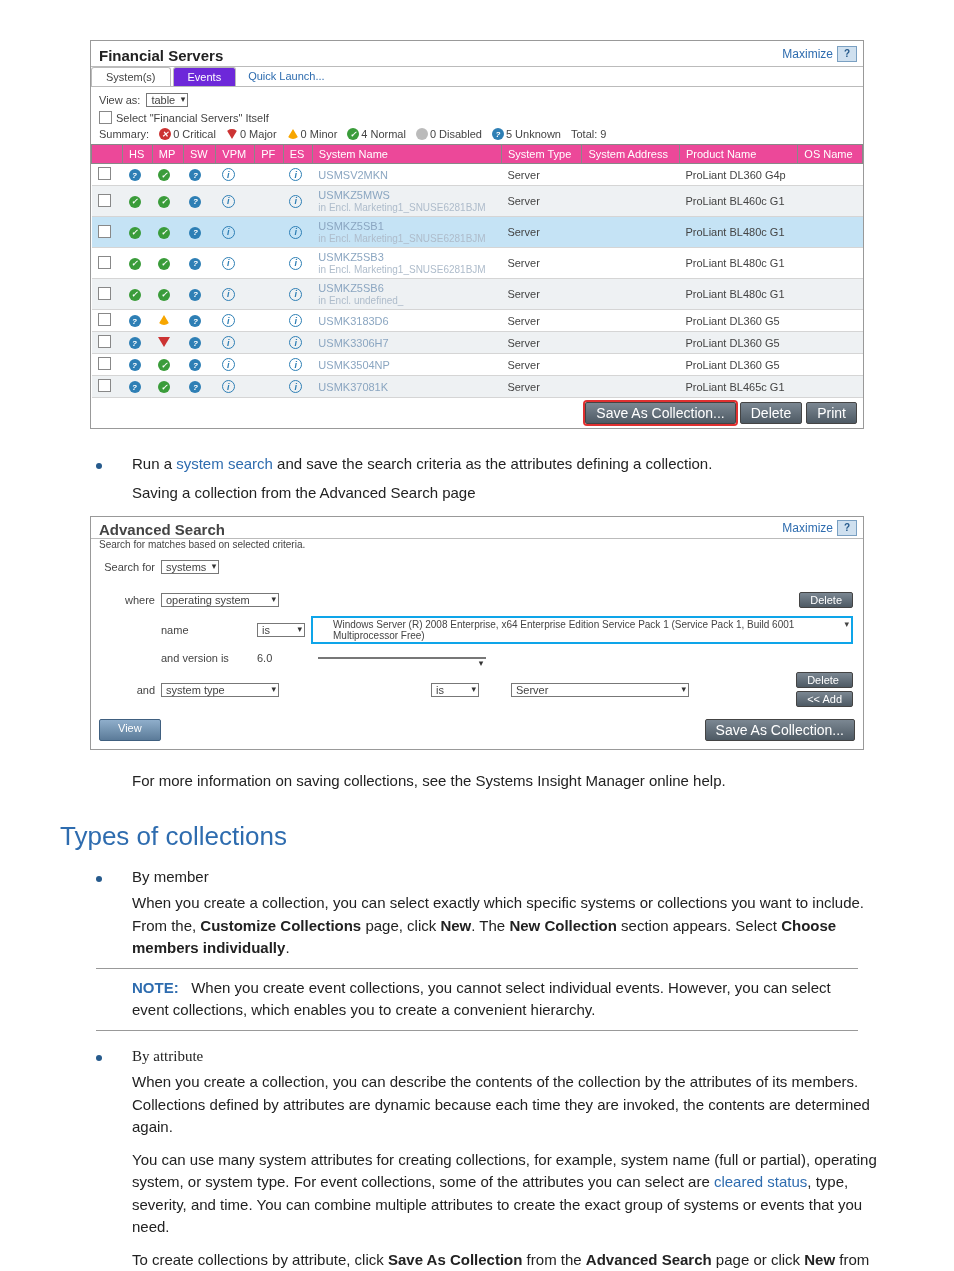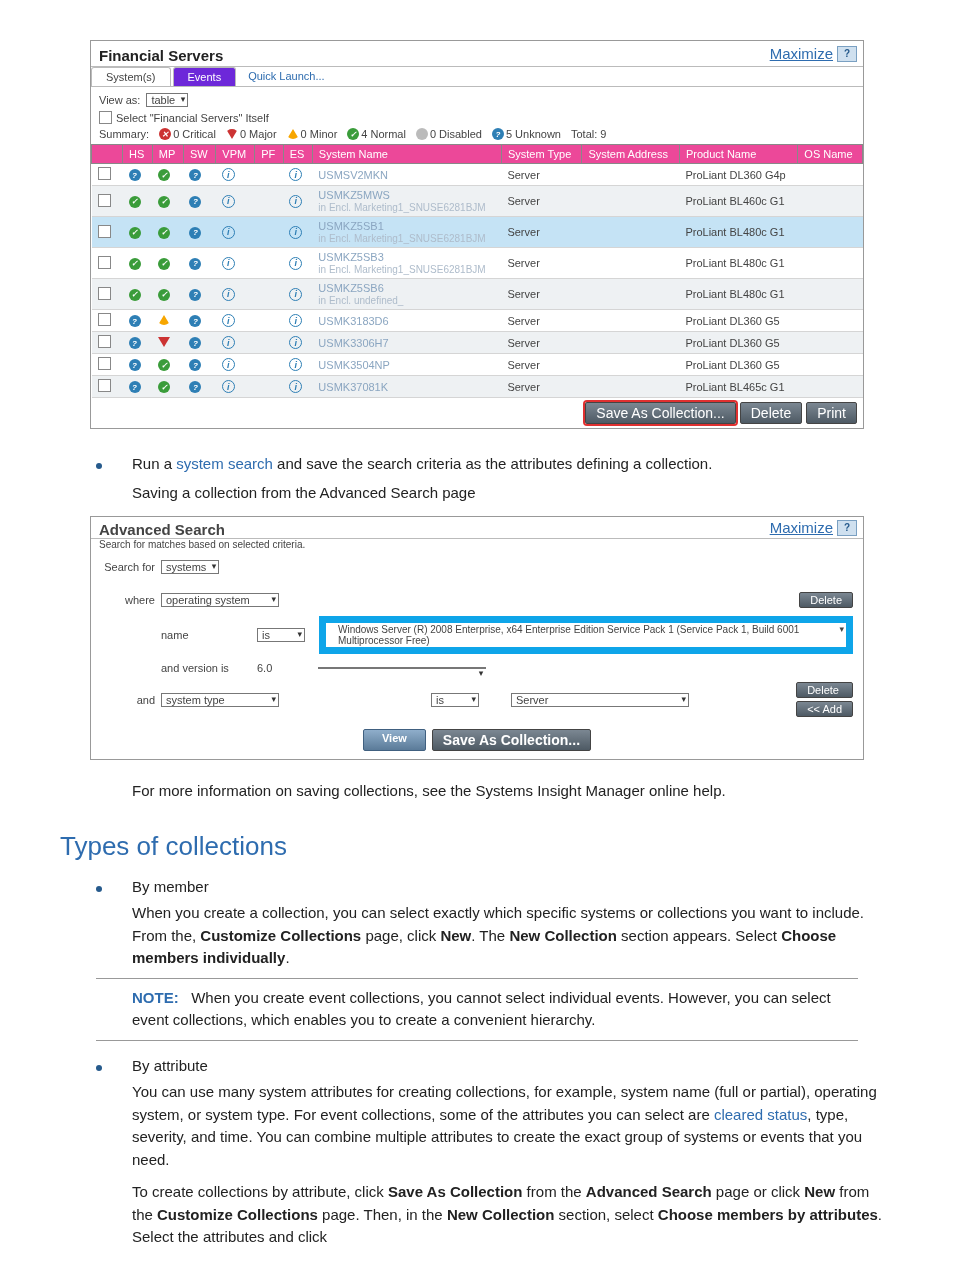--- a/index.html
+++ b/index.html
@@ -15,21 +15,21 @@
   .indent{margin-left:36px;}
   .sec-title{font-size:26px;color:#2e6caf;font-weight:300;margin:28px 0 10px;}
   .hr{border-bottom:1px solid #999;margin:8px 36px 8px 36px;}
   .note b{color:#2e6caf;}
 
   
   .shot{border:1px solid #999;background:#fff;font-size:11px;color:#444;margin:0 30px 24px;}
   .shot-title{font-weight:bold;font-size:15px;color:#222;padding:6px 8px 2px;}
   .shot-top{display:flex;align-items:center;justify-content:space-between;border-bottom:1px solid #bbb;}
   .max-help{display:flex;align-items:center;gap:4px;padding-right:6px;}
-  .max{color:#2e6caf;font-size:15px;text-decoration:underline;}
+  .max{color:#2e6caf;font-size:12px;}
   .help{width:18px;height:14px;border:1px solid #7aa0c2;background:#cfe0ef;display:flex;align-items:center;justify-content:center;color:#265a8c;font-weight:bold;font-size:10px;}
   .tabs{display:flex;border-bottom:1px solid #bbb;}
   .tab{padding:3px 14px;border:1px solid #bbb;border-bottom:none;border-top-left-radius:3px;border-top-right-radius:3px;margin-right:2px;background:#fff;font-size:11px;}
   .tab.active{background:#6d28d9;color:#fff;}
   .quick{padding:3px 10px;color:#2e6caf;font-size:11px;}
   .viewas{padding:6px 8px 2px;display:flex;align-items:center;gap:6px;}
   .sel{border:1px solid #777;padding:0 12px 0 4px;font-size:11px;position:relative;background:#fff;}
   .sel::after{content:"▾";position:absolute;right:2px;top:0;font-size:9px;color:#333;}
   .chkrow{padding:2px 8px;display:flex;align-items:center;gap:4px;}
   .chk{width:11px;height:11px;border:1px solid #888;background:#fff;display:inline-block;}
@@ -52,24 +52,24 @@
   .btnbar{display:flex;justify-content:flex-end;gap:4px;padding:4px 6px;}
   .btn3d{padding:2px 10px;font-size:14px;color:#fff;border-radius:2px;background:linear-gradient(#7b8792,#4e5a64);border:1px solid #444;}
   .btn3d.circled{box-shadow:0 0 0 2px #e03030;}
 
   
   .shot2{border:1px solid #999;background:#fff;font-size:11px;color:#444;margin:12px 30px 20px;}
   .shot2 .sub2{font-size:10px;padding:0 8px 6px;color:#444;}
   .row2{display:flex;align-items:center;gap:6px;padding:4px 10px;}
   .lbl{width:54px;text-align:right;}
   .btn-del{background:linear-gradient(#7b8792,#4e5a64);color:#fff;border:1px solid #444;border-radius:2px;padding:1px 10px;font-size:11px;}
-  .longsel{border:7px solid #0ea5e9;font-size:10px;padding:1px 14px 1px 12px;position:relative;flex:1;margin-left:8px;}
+  .longsel{border:2px solid #0ea5e9;font-size:10px;padding:1px 14px 1px 20px;position:relative;flex:1;}
   .longsel::after{content:"▾";position:absolute;right:2px;top:1px;font-size:9px;}
   .spacer{flex:1;}
-  .btnbar2{display:flex;justify-content:center;gap:6px;padding:8px 8px;font-weight:bold;}
+  .btnbar2{display:flex;justify-content:space-between;gap:6px;padding:8px 8px;}
   .btn-view{background:linear-gradient(#8faecb,#5b7b99);color:#fff;border:1px solid #406080;border-radius:2px;padding:2px 18px;font-size:11px;}
 </style>
 </head>
 <body>
 
 <div class="page">
 
   <div class="shot">
     <div class="shot-top">
       <div class="shot-title">Financial Servers</div>
@@ -346,24 +346,25 @@
   </div>
   <div class="body-text" style="margin-left:72px;">
     <span>When you create a collection, you can select exactly which specific systems or collections you want to include. From the, </span><b>Customize Collections</b><span> page, click </span><b>New</b><span>. The </span><b>New Collection</b><span> section appears. Select </span><b>Choose members individually</b><span>.</span>
   </div>
   <div class="hr"></div>
   <div class="body-text note" style="margin:0 36px 0 72px;">
     <b>NOTE:</b> &nbsp;<span> When you create event collections, you cannot select individual events. However, you can select event collections, which enables you to create a convenient hierarchy.</span>
   </div>
   <div class="hr"></div>
 
-  <div class="bullet-row indent" style="margin-top:14px;">
+  <div class="bullet-row indent" style="margin-top:14px;font-family:Liberation Serif, serif;">
     <div class="dot"></div>
     <div class="body-text">By attribute</div>
   </div>
+  <div class="body-text" style="margin-left:72px;margin-bottom:10px;">When you create a collection, you can describe the contents of the collection by the attributes of its members. Collections defined by attributes are dynamic because each time they are invoked, the contents are determined again.</div>
   <div class="body-text" style="margin-left:72px;margin-bottom:10px;">
     <span>You can use many system attributes for creating collections, for example, system name (full or partial), operating system, or system type. For event collections, some of the attributes you can select are </span><a class="link">cleared status</a><span>, type, severity, and time. You can combine multiple attributes to create the exact group of systems or events that you need.</span>
   </div>
   <div class="body-text" style="margin-left:72px;">
     <span>To create collections by attribute, click </span><b>Save As Collection</b><span> from the </span><b>Advanced Search</b><span> page or click </span><b>New</b><span> from the </span><b>Customize Collections</b><span> page. Then, in the </span><b>New Collection</b><span> section, select </span><b>Choose members by attributes</b><span>. Select the attributes and click </span>
   </div>
 
 </div>
 
 </body></html>

